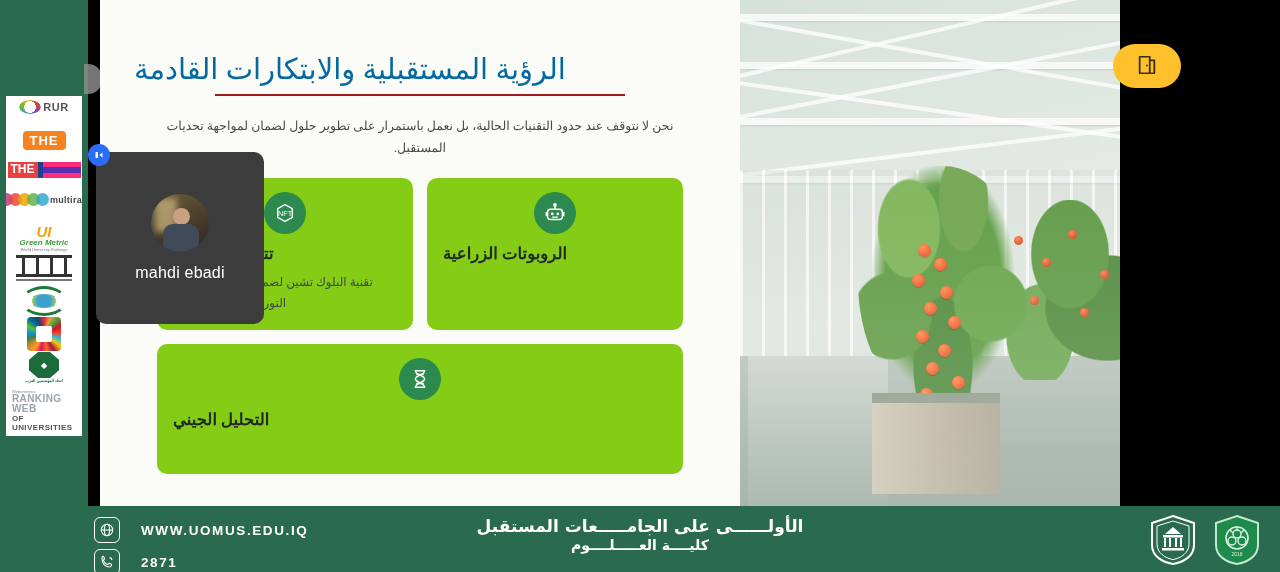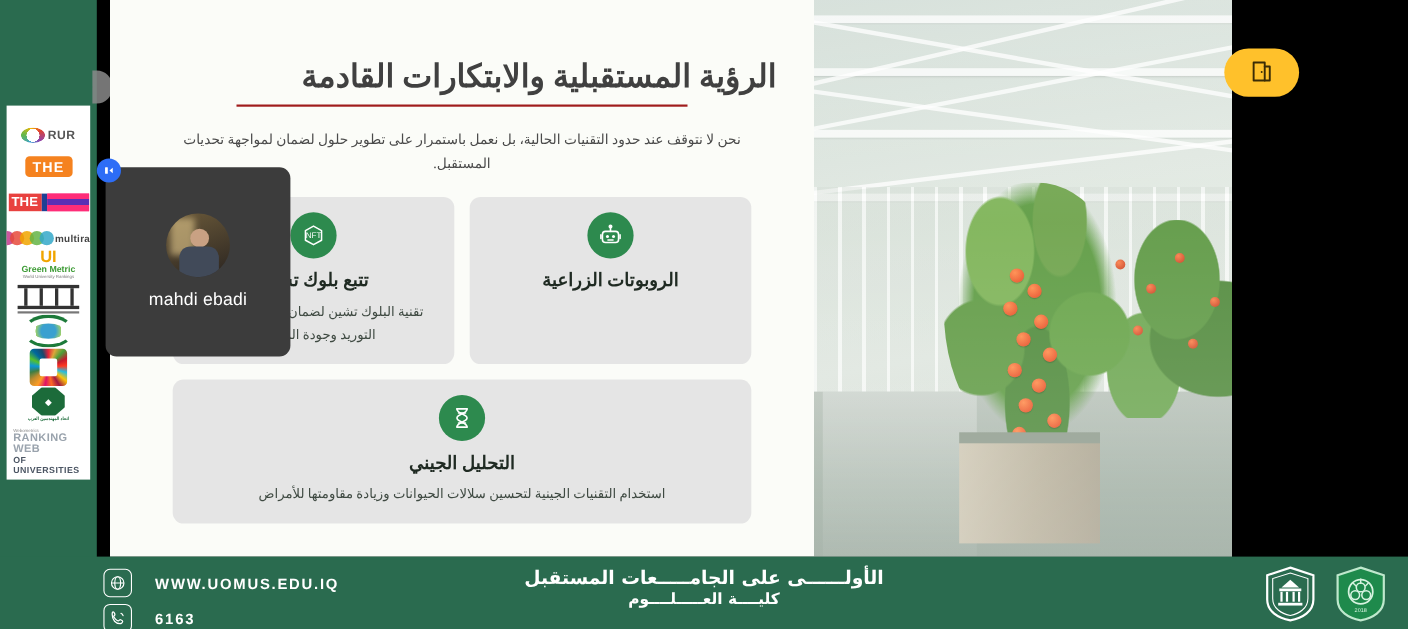--- a/index.html
+++ b/index.html
@@ -17,21 +17,21 @@
     background: #2a6b4f;
   }
   .rail-logos {
     position: absolute; left: 6px; top: 96px; width: 76px; height: 340px;
     background: #ffffff;
     display: flex; flex-direction: column; align-items: center;
     padding: 4px 2px; gap: 1px; overflow: hidden;
   }
   .logo-slot {
     width: 72px; flex: 1 1 0;
-    display: flex; align-items: flex-end; justify-content: center;
+    display: flex; align-items: flex-start; justify-content: center;
     position: relative;
   }
 
   
   .lg-rur { display:flex; align-items:center; gap:2px; }
   .lg-rur .swoosh {
     width: 22px; height: 14px; border-radius: 50%;
     background: conic-gradient(from 200deg,#3ca0d8,#63b84b,#f2b705,#e0432f,#8e44ad,#3ca0d8);
     -webkit-mask: radial-gradient(circle at 50% 50%, transparent 45%, #000 46%);
             mask: radial-gradient(circle at 50% 50%, transparent 45%, #000 46%);
@@ -49,21 +49,21 @@
     background:#f06;width:38px;
     background-image:linear-gradient(#ff2d78 0 33%,#5b2fb5 33% 66%,#ff2d78 66%);
   }
   .lg-multi { display:flex; flex-direction:row; align-items:center; gap:1px;}
   .lg-multi .dots{display:flex;}
   .lg-multi .dots i{
     width:13px;height:13px;border-radius:50%;display:block;margin-left:-4px;opacity:.85;
   }
   .lg-multi .txt{font-size:9px;color:#444;font-weight:700;letter-spacing:.3px;}
 
-  .lg-ui { text-align:center; }
+  .lg-ui { text-align:center;font-style:italic; }
   .lg-ui .big{font-size:15px;font-weight:800;color:#f0a500;line-height:1;}
   .lg-ui .grn{font-size:8px;color:#3d9b35;font-weight:700;line-height:1;}
   .lg-ui .sub{font-size:4px;color:#777;}
 
   .lg-cols { width:56px;}
   .lg-cols .top{height:3px;background:#333;}
   .lg-cols .pil{display:flex;justify-content:space-around;height:16px;}
   .lg-cols .pil i{width:3px;background:#333;display:block;}
   .lg-cols .bot{height:3px;background:#333;}
   .lg-cols .cap{height:2px;background:#777;margin-top:2px;}
@@ -99,43 +99,43 @@
   
   .stage {
     position:absolute; left:100px; top:0; width:1020px; height:506px;
     background:#fbfcf8; overflow:hidden; display:flex;
   }
   .slide-left{
     position:relative; width:640px; height:506px;
     background:#fbfcf8; padding:52px 34px 0 34px;
   }
   .slide-title{
-    text-align:right; direction:rtl;
+    text-align:left; direction:rtl;
     font-family:"Liberation Serif", serif;
-    font-size:29px; font-weight:700; color:#404040;
+    font-size:29px; font-weight:400; color:#0369a1;
     letter-spacing:0px;
     padding-bottom:6px;
   }
   .title-rule{
     width:410px; height:2px; background:#a01c1c; margin:2px auto 0 auto;
   }
   .slide-intro{
     direction:rtl; text-align:center; color:#4a4a4a;
     font-family:"Liberation Serif", serif;
     font-size:12.5px; line-height:1.75; margin-top:20px;
     padding:0 28px;
   }
   .cards{
     margin-top:18px; display:flex; flex-direction:row-reverse;
     gap:14px; justify-content:center;
   }
   .card{
-    width:256px; min-height:152px; background:#e5e5e5;
+    width:256px; min-height:152px; background:#84cc16;
     border-radius:10px; padding:14px 16px 16px 16px;
-    direction:rtl; text-align:center; position:relative;
+    direction:rtl; text-align:left; position:relative;
   }
   .card.wide{ width:526px; min-height:130px; margin:14px auto 0 auto;}
   .card-icon{
     width:42px; height:42px; border-radius:50%;
     background:#2d8a4e; color:#fff;
     display:flex; align-items:center; justify-content:center;
     margin:0 auto 10px auto;
   }
   .card-icon svg{width:22px;height:22px;}
   .card-title{
@@ -374,21 +374,20 @@
           <svg viewBox="0 0 24 24" fill="none" stroke="#fff" stroke-width="1.6" stroke-linecap="round">
             <path d="M7 3c0 5 10 5 10 9s-10 4-10 9"></path>
             <path d="M17 3c0 5-10 5-10 9s10 4 10 9"></path>
             <line x1="7" y1="3" x2="17" y2="3"></line>
               <line x1="7" y1="21" x2="17" y2="21"></line>
             <line x1="8.6" y1="7" x2="15.4" y2="7"></line>
               <line x1="8.6" y1="17" x2="15.4" y2="17"></line>
           </svg>
         </div>
         <div class="card-title">التحليل الجيني</div>
-        <div class="card-desc">استخدام التقنيات الجينية لتحسين سلالات الحيوانات وزيادة مقاومتها للأمراض</div>
       </div>
     </div>
 
     <div class="slide-photo">
       <div class="gh-sky"></div>
       <div class="gh-roof">
         <i class="beamA" style="top:14px"></i>
         <i class="beamA" style="top:62px"></i>
         <i class="beamA" style="top:118px"></i>
         <i class="beamA" style="top:176px"></i>
@@ -471,21 +470,21 @@
         </span>
         <span class="f-txt">WWW.UOMUS.EDU.IQ</span>
       </div>
       <div class="f-row">
         <span class="f-ic">
           <svg viewBox="0 0 24 24" fill="none" stroke="#fff" stroke-width="1.7" stroke-linecap="round">
             <path d="M6 3.5c1 0 2.4 3 2.2 3.8-.2.8-1.6 1.3-1.6 2.2 0 1.8 4.4 6.2 6.2 6.2.9 0 1.4-1.4 2.2-1.6.8-.2 3.8 1.2 3.8 2.2 0 1.6-2 3.2-3.6 3.2C9.4 19.5 4.5 14.6 4.5 7.1 4.5 5.5 4.4 3.5 6 3.5Z"></path>
             <path d="M16.5 5.5c1.4.4 2.4 1.5 2.8 2.9"></path>
           </svg>
         </span>
-        <span class="f-txt">6163</span>
+        <span class="f-txt">2871</span>
       </div>
     </div>
 
     <div class="f-center">
       <div class="f-ar1">الأولــــــى على الجامـــــعات المستقبل</div>
       <div class="f-ar2">كليــــة العـــــلــــوم</div>
     </div>
 
     <div class="f-seals">
       <span class="seal">

